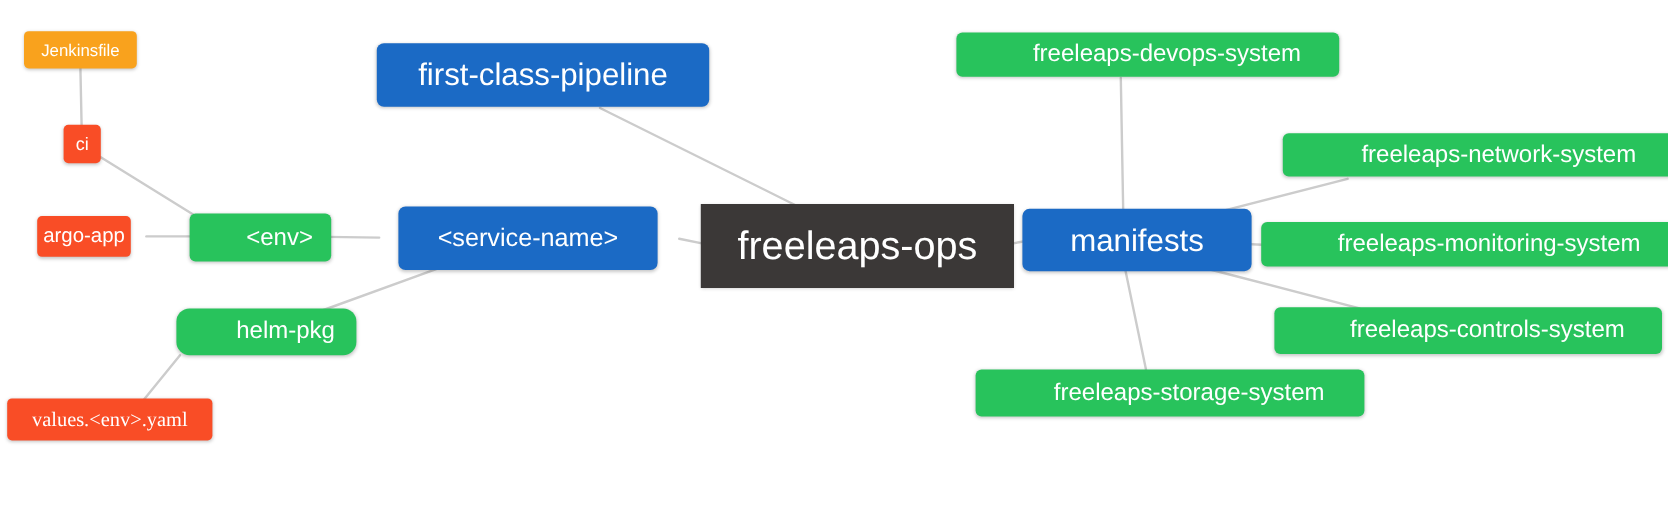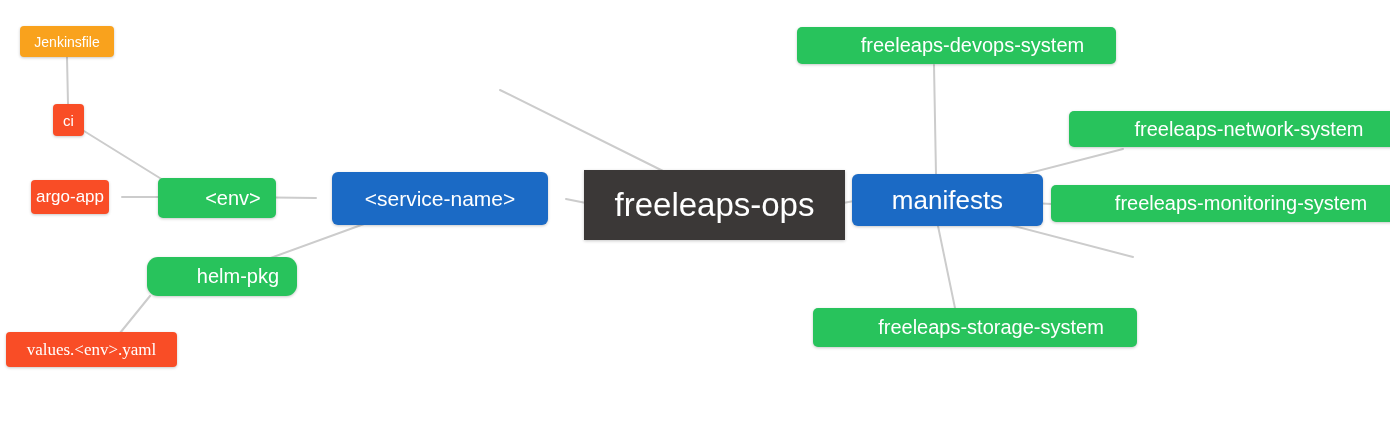--- a/index.html
+++ b/index.html
@@ -67,29 +67,31 @@
   <div class="node leaf-red" style="left:53px;  top:104px; width:31px;  height:32px; font-size:15px;">ci</div>
 
   <div class="node leaf-red" style="left:31px;  top:180px; width:78px;  height:34px; font-size:17px;">argo-app</div>
 
   <div class="node leaf-green" style="left:158px; top:178px; width:86px;  height:40px; font-size:20px;">&lt;env&gt;</div>
 
   <div class="node leaf-green" style="left:147px; top:257px; width:118px; height:39px; font-size:20px;border-radius:11px;">helm-pkg</div>
 
   <div class="node leaf-red" style="left:6px;   top:332px; width:171px; height:35px; font-size:17px;font-family:Liberation Serif, serif;">values.&lt;env&gt;.yaml</div>
 
+  <div class="node branch" style="left:314px; top:36px;  width:277px; height:53px; font-size:26px;">first-class-pipeline</div>
 
   <div class="node branch" style="left:316px; top:172px; width:216px; height:53px; font-size:21px;margin-left:16px;">&lt;service-name&gt;</div>
 
   <div class="node root" style="left:584px; top:170px; width:261px; height:70px; font-size:33px;">freeleaps-ops</div>
 
   <div class="node branch" style="left:852px; top:174px; width:191px; height:52px; font-size:26px;">manifests</div>
 
   <div class="node leaf-green" style="left:797px;  top:27px;  width:287px; height:37px; font-size:20px;">freeleaps-devops-system</div>
 
   <div class="node leaf-green" style="left:1054px; top:111px; width:296px; height:36px; font-size:20px;margin-left:15px;">freeleaps-network-system</div>
 
   <div class="node leaf-green" style="left:1051px; top:185px; width:316px; height:37px; font-size:20px;">freeleaps-monitoring-system</div>
 
+  <div class="node leaf-green" style="left:1062px; top:256px; width:291px; height:39px; font-size:20px;">freeleaps-controls-system</div>
 
   <div class="node leaf-green" style="left:813px;  top:308px; width:292px; height:39px; font-size:20px;">freeleaps-storage-system</div>
 
 </div>
 
 </body></html>

